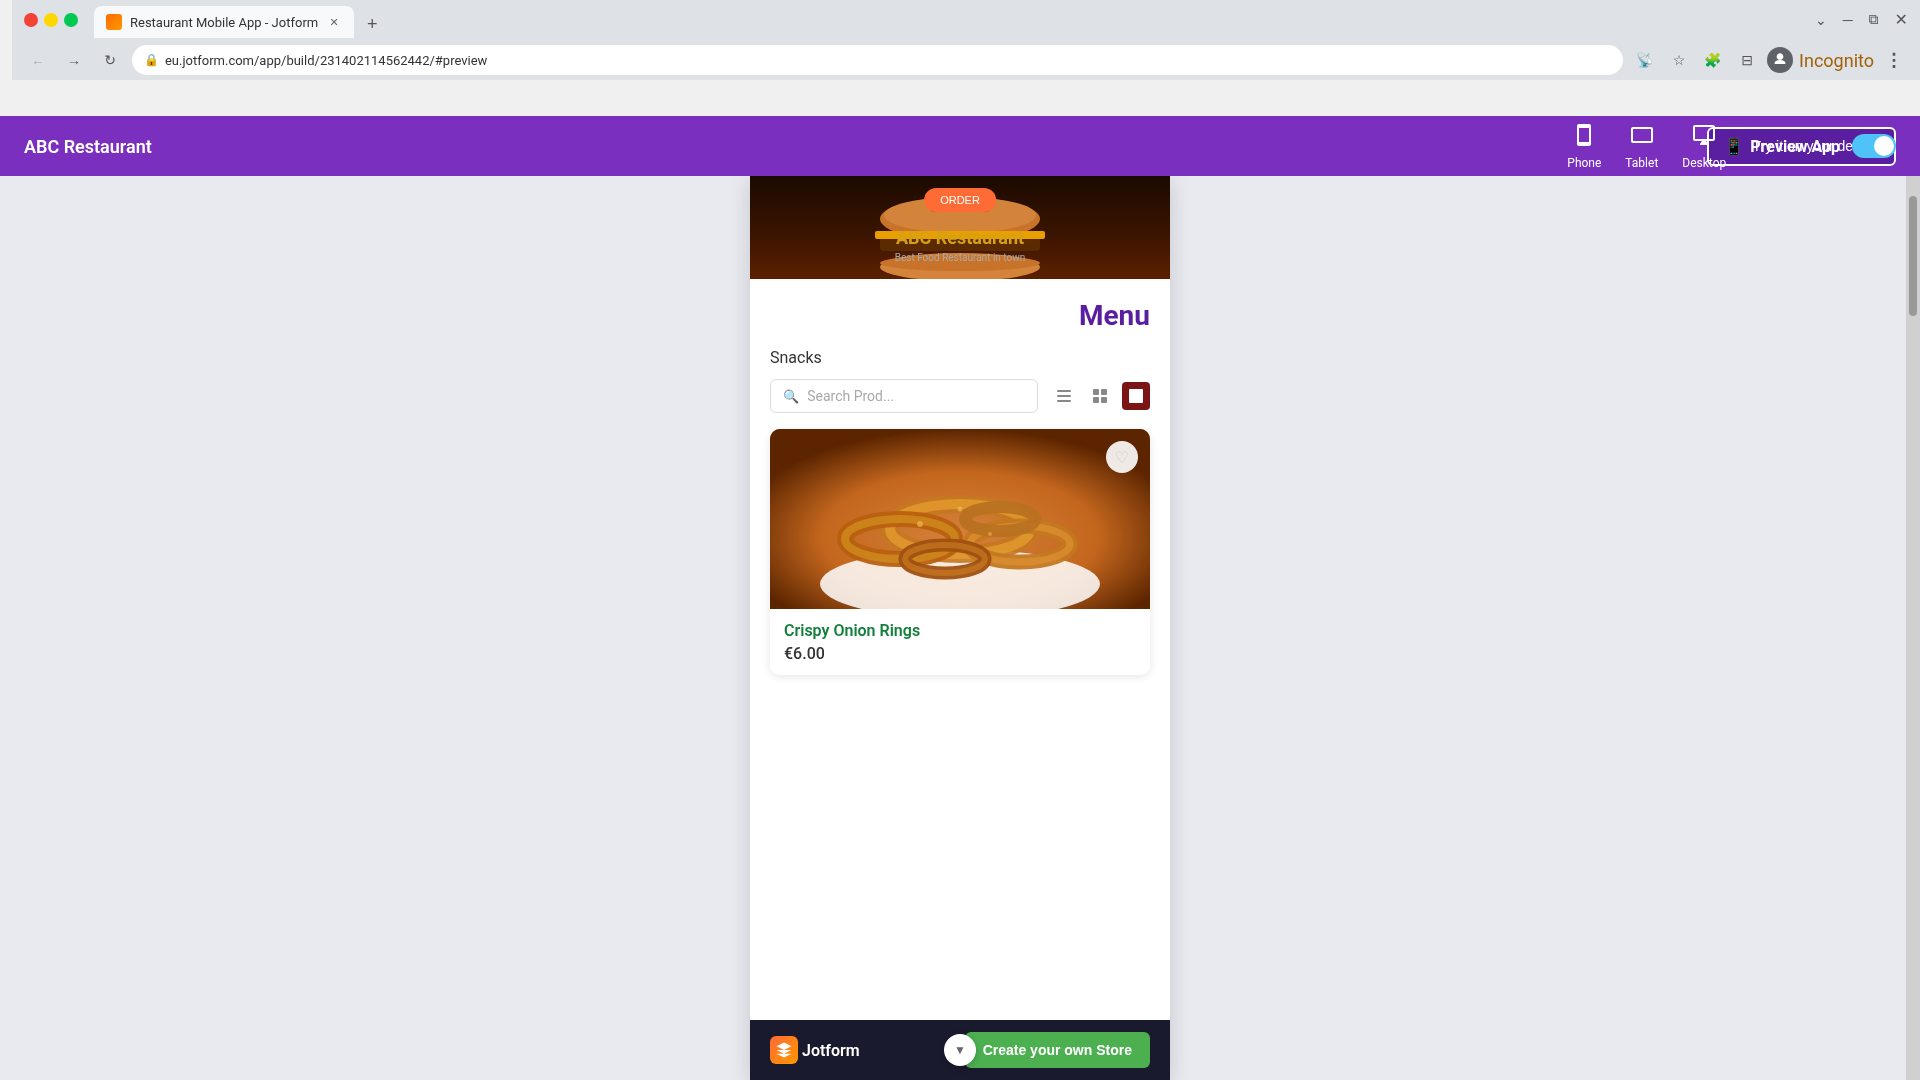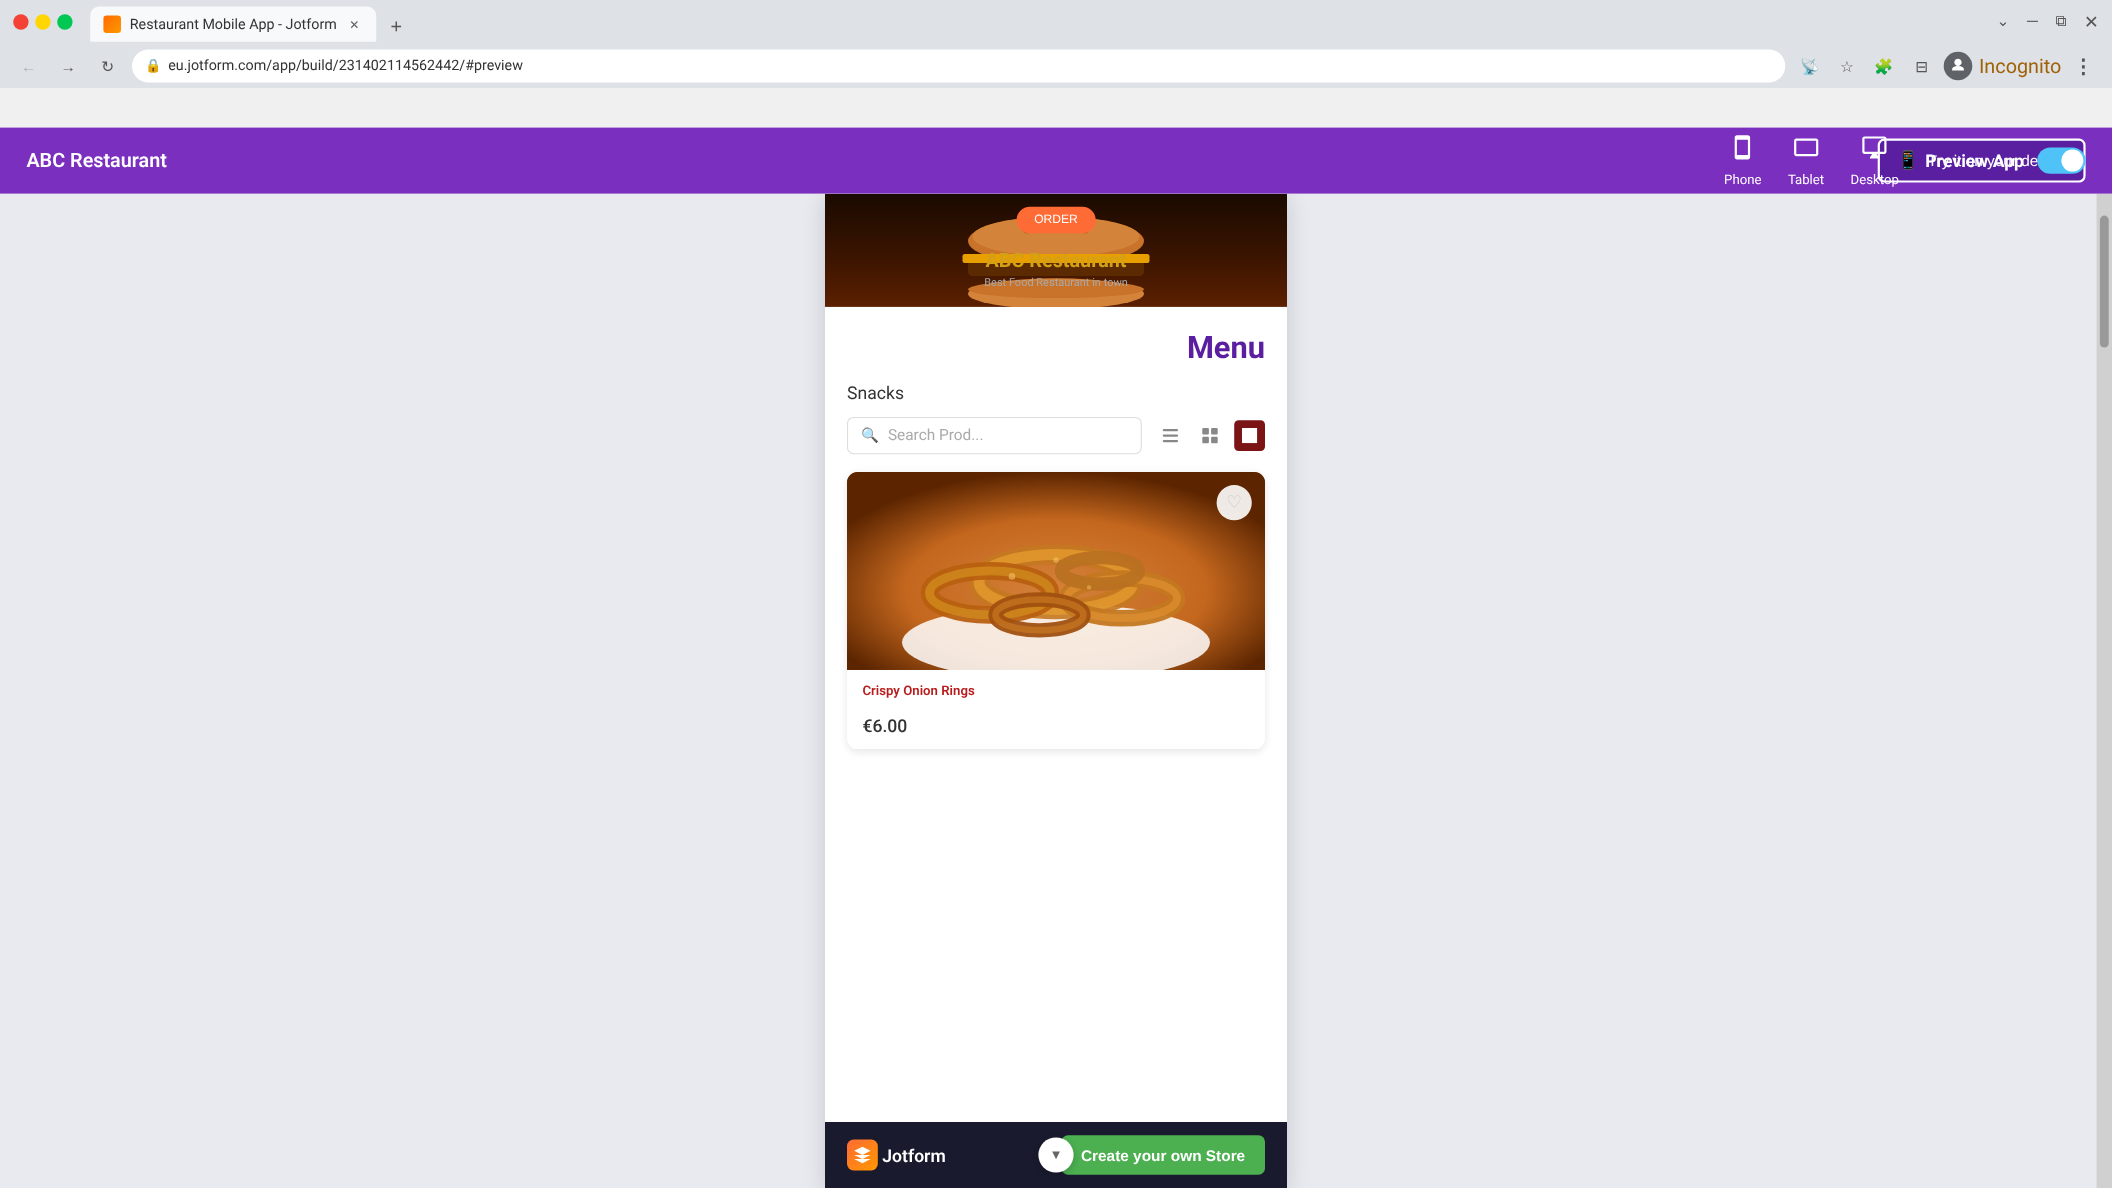--- a/index.html
+++ b/index.html
@@ -8,21 +8,21 @@
       background: #f0f0f0;
       width: 1920px;
       height: 1080px;
       overflow: hidden;
       position: relative;
     }
 
     
     .browser-chrome {
       position: absolute;
-      top: 0; left: 0; right: 0;
+      top: 0; left: 12px; right: 0;
       background: #dee1e6;
       z-index: 100;
     }
 
     .title-bar {
       display: flex;
       align-items: center;
       height: 40px;
       padding: 0 12px;
       background: #dee1e6;
@@ -448,24 +448,24 @@
       color: #ccc;
       border: none;
     }
 
     .product-info {
       padding: 12px 14px;
       background: white;
     }
 
     .product-name {
-      font-size: 12px;
+      font-size: 16px;
       font-weight: 600;
-      color: #b91c1c;
-      margin-bottom: 15px;
+      color: #15803d;
+      margin-bottom: 4px;
     }
 
     .product-price {
       font-size: 16px;
       color: #333;
       font-weight: 500;
     }
 
     
     .jotform-bar {

